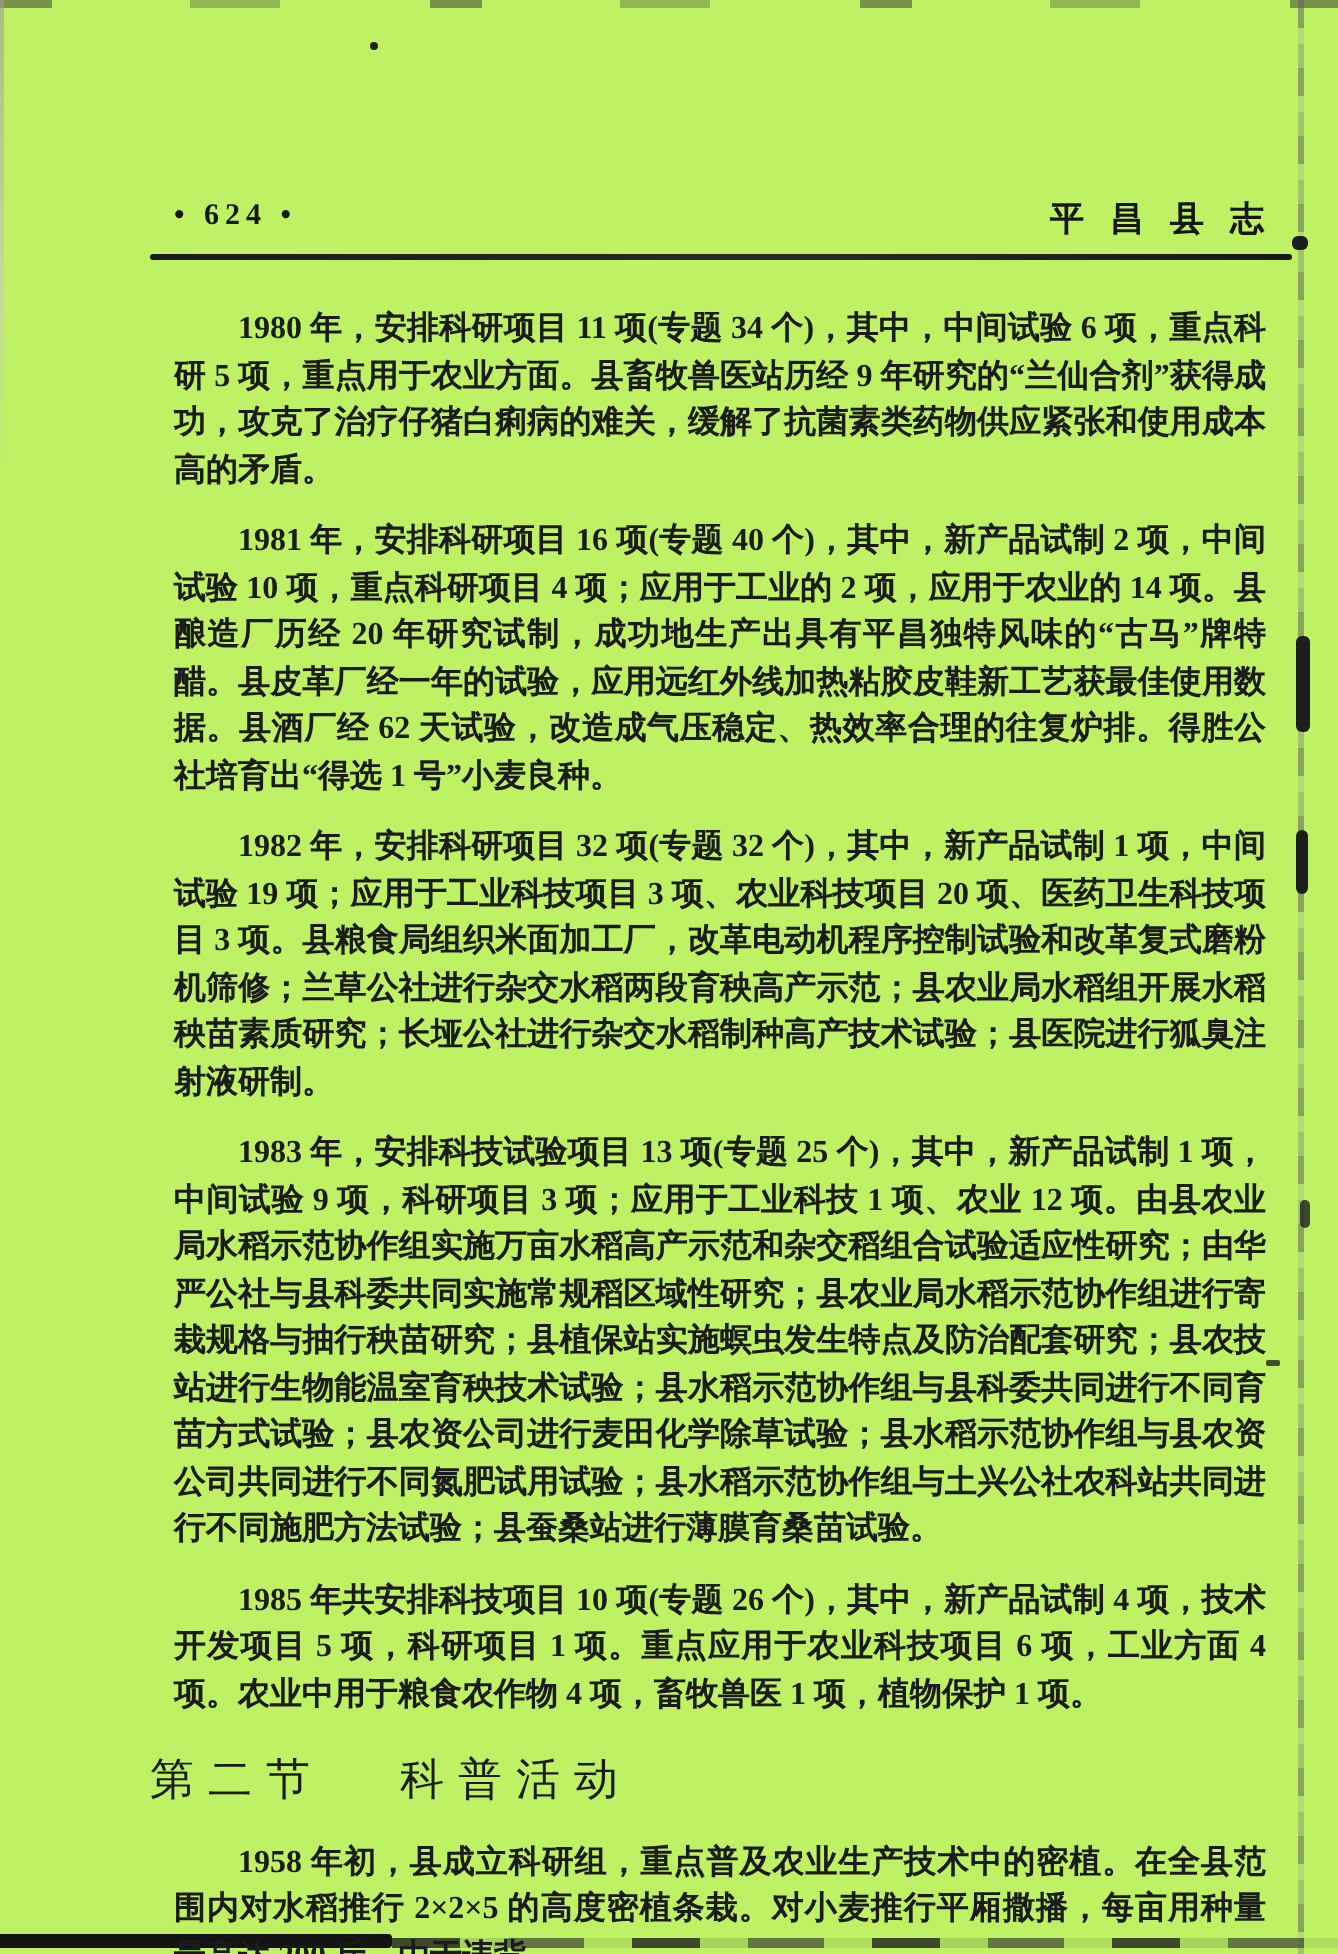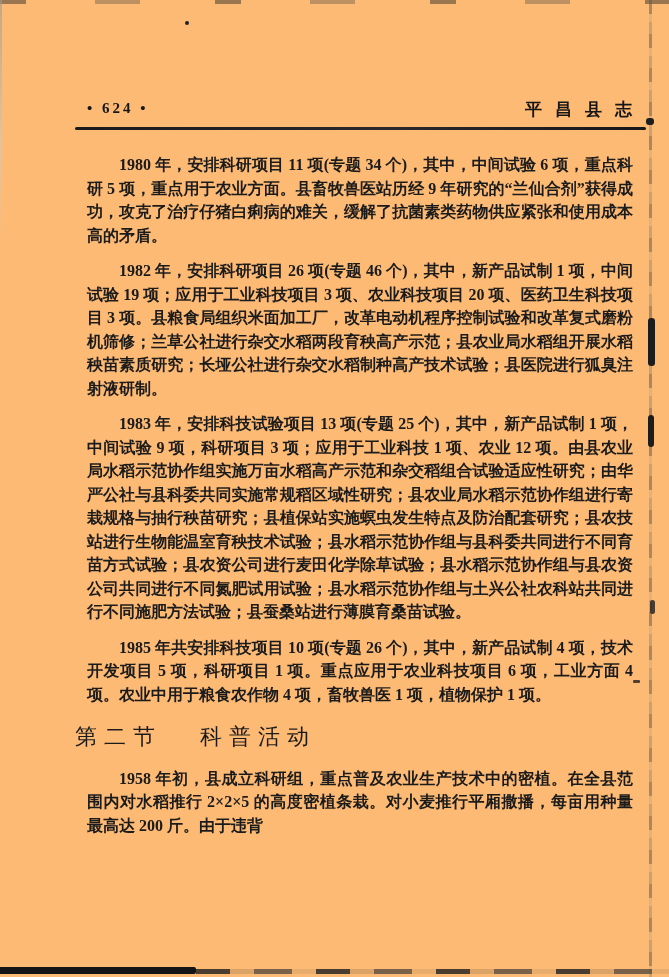--- a/index.html
+++ b/index.html
@@ -1,21 +1,21 @@
 <!DOCTYPE html>
 <html><head>
 <meta charset="utf-8">
 <style>
   html, body { margin: 0; padding: 0; background: #e8e8e6; }
   .page {
     position: relative;
     width: 669px;
     height: 977px;
     margin: 0 auto;
-    background: #fdba74;
+    background: #bef264;
     overflow: hidden;
     font-family: "Liberation Serif", serif;
     color: #161616;
   }
 
   
   .edge-top {
     position: absolute; top: 0; left: 0; width: 100%; height: 4px;
     background: repeating-linear-gradient(90deg,
       rgba(40,40,40,.85) 0 26px, rgba(40,40,40,0) 26px 95px,
@@ -102,21 +102,22 @@
   <div class="edge-bottom-dash"></div>
 
   <div class="header">
     <span class="page-num">• 624 •</span>
     <span class="book-title">平昌县志</span>
   </div>
   <div class="header-rule"></div>
 
   <div class="content">
     <p>1980 年，安排科研项目 11 项(专题 34 个)，其中，中间试验 6 项，重点科研 5 项，重点用于农业方面。县畜牧兽医站历经 9 年研究的“兰仙合剂”获得成功，攻克了治疗仔猪白痢病的难关，缓解了抗菌素类药物供应紧张和使用成本高的矛盾。</p>
-    <p>1982 年，安排科研项目 26 项(专题 46 个)，其中，新产品试制 1 项，中间试验 19 项；应用于工业科技项目 3 项、农业科技项目 20 项、医药卫生科技项目 3 项。县粮食局组织米面加工厂，改革电动机程序控制试验和改革复式磨粉机筛修；兰草公社进行杂交水稻两段育秧高产示范；县农业局水稻组开展水稻秧苗素质研究；长垭公社进行杂交水稻制种高产技术试验；县医院进行狐臭注射液研制。</p>
+    <p>1981 年，安排科研项目 16 项(专题 40 个)，其中，新产品试制 2 项，中间试验 10 项，重点科研项目 4 项；应用于工业的 2 项，应用于农业的 14 项。县酿造厂历经 20 年研究试制，成功地生产出具有平昌独特风味的“古马”牌特醋。县皮革厂经一年的试验，应用远红外线加热粘胶皮鞋新工艺获最佳使用数据。县酒厂经 62 天试验，改造成气压稳定、热效率合理的往复炉排。得胜公社培育出“得选 1 号”小麦良种。</p>
+    <p>1982 年，安排科研项目 32 项(专题 32 个)，其中，新产品试制 1 项，中间试验 19 项；应用于工业科技项目 3 项、农业科技项目 20 项、医药卫生科技项目 3 项。县粮食局组织米面加工厂，改革电动机程序控制试验和改革复式磨粉机筛修；兰草公社进行杂交水稻两段育秧高产示范；县农业局水稻组开展水稻秧苗素质研究；长垭公社进行杂交水稻制种高产技术试验；县医院进行狐臭注射液研制。</p>
     <p>1983 年，安排科技试验项目 13 项(专题 25 个)，其中，新产品试制 1 项，中间试验 9 项，科研项目 3 项；应用于工业科技 1 项、农业 12 项。由县农业局水稻示范协作组实施万亩水稻高产示范和杂交稻组合试验适应性研究；由华严公社与县科委共同实施常规稻区域性研究；县农业局水稻示范协作组进行寄栽规格与抽行秧苗研究；县植保站实施螟虫发生特点及防治配套研究；县农技站进行生物能温室育秧技术试验；县水稻示范协作组与县科委共同进行不同育苗方式试验；县农资公司进行麦田化学除草试验；县水稻示范协作组与县农资公司共同进行不同氮肥试用试验；县水稻示范协作组与土兴公社农科站共同进行不同施肥方法试验；县蚕桑站进行薄膜育桑苗试验。</p>
     <p>1985 年共安排科技项目 10 项(专题 26 个)，其中，新产品试制 4 项，技术开发项目 5 项，科研项目 1 项。重点应用于农业科技项目 6 项，工业方面 4 项。农业中用于粮食农作物 4 项，畜牧兽医 1 项，植物保护 1 项。</p>
 
     <h2 class="section-heading">
       <span class="sec-label">第二节</span><span class="sec-title">科普活动</span>
     </h2>
 
     <p>1958 年初，县成立科研组，重点普及农业生产技术中的密植。在全县范围内对水稻推行 2×2×5 的高度密植条栽。对小麦推行平厢撒播，每亩用种量最高达 200 斤。由于违背</p>
   </div>
 

